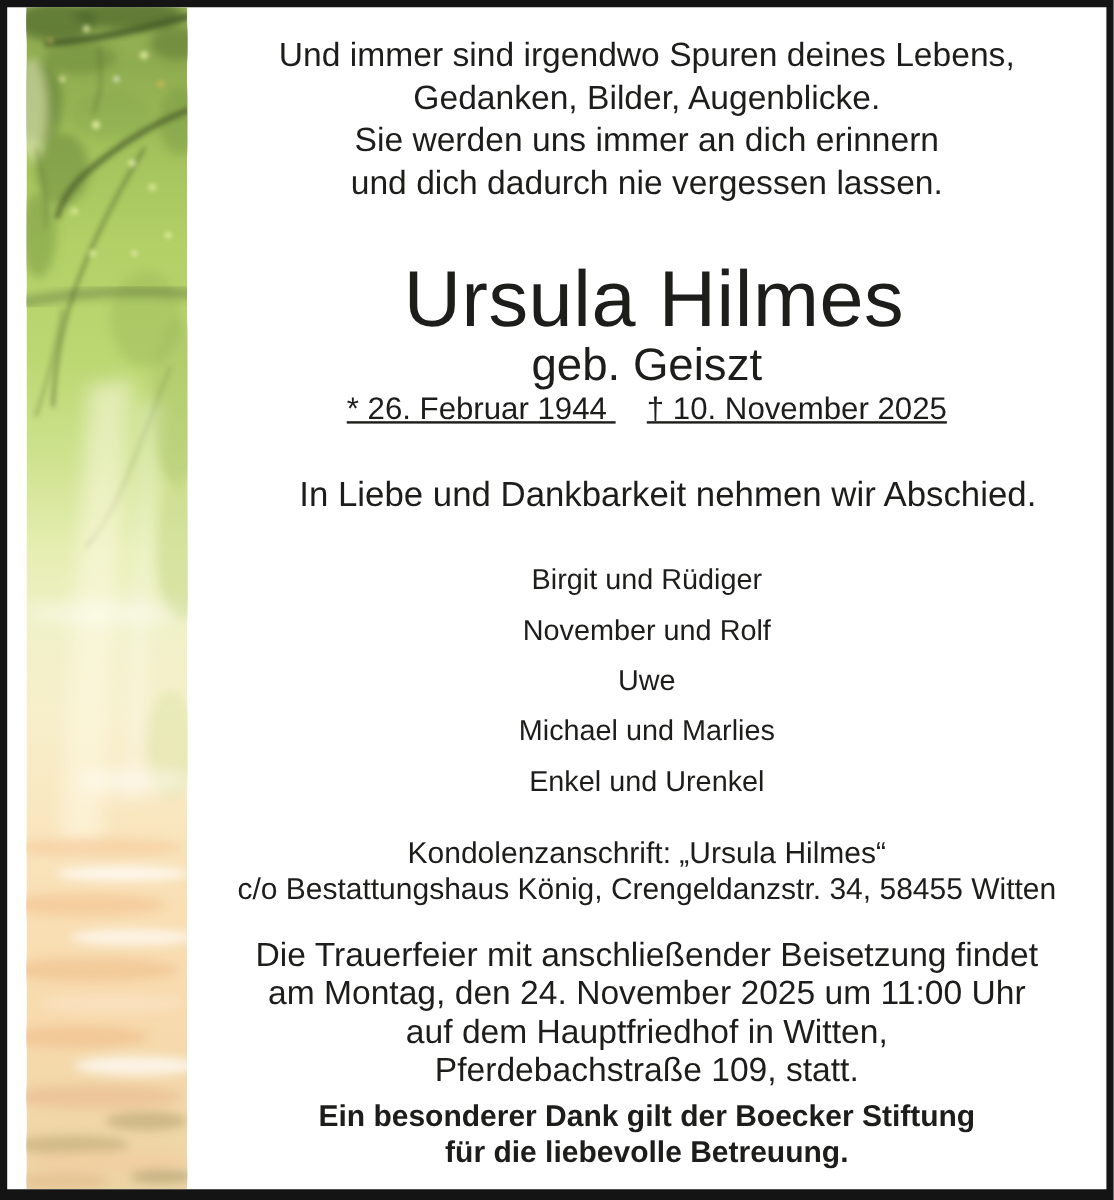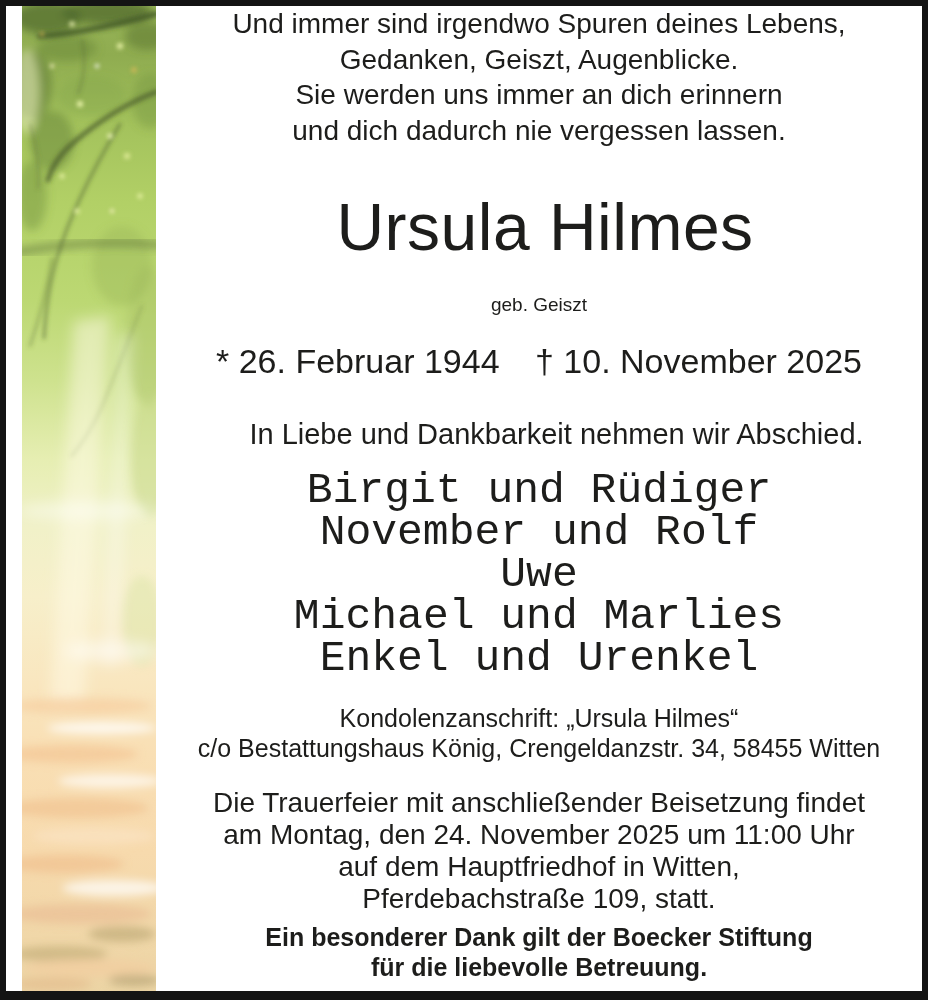--- a/index.html
+++ b/index.html
@@ -31,53 +31,53 @@
     position: absolute;
     left: 150px;
     right: 0;
     top: 0;
     bottom: 0;
     text-align: center;
     color: #1d1d1b;
     font-family: "Liberation Sans", sans-serif;
   }
   .poem {
+    padding-top: 22px;
     font-size: 28px;
     line-height: 35.5px;
   }
   .name {
     margin: 46px 0 0 0;
     font-size: 66px;
     line-height: 66px;
     font-weight: 400;
     letter-spacing: 0.5px;
     padding-left: 12px;
   }
   .birthname {
-    margin-top: 28px;
-    font-size: 19px;
+    margin-top: 6px;
+    font-size: 38px;
     line-height: 34px;
   }
   .dates {
-    margin-top: 21px;
-    font-size: 34px;
+    font-size: 26px;
     line-height: 37px;
+    text-decoration: underline;
   }
   .dates .death { margin-left: 26px; }
   .farewell {
     margin-top: 37px;
     font-size: 29px;
     line-height: 35px;
     padding-left: 35px;
   }
   .mourners {
-    margin-top: 18px;
-    font-size: 43px;
+    margin-top: 32px;
+    font-size: 24px;
     line-height: 42px;
-    font-family: Liberation Mono, monospace;
   }
   .condolence {
     margin-top: 23px;
     font-size: 25px;
     line-height: 30px;
   }
   .service {
     margin-top: 24px;
     font-size: 28px;
     line-height: 32px;
@@ -194,21 +194,21 @@
         <ellipse cx="112" cy="974" rx="26" ry="6" fill="#8d7d50" opacity="0.4"></ellipse>
         <ellipse cx="30" cy="978" rx="40" ry="7" fill="#e2b98a" opacity="0.6"></ellipse>
       </g>
     </svg>
   </div>
 
   <div class="content">
 
     <div class="poem">
       <div>Und immer sind irgendwo Spuren deines Lebens,</div>
-      <div>Gedanken, Geiszt, Augenblicke.</div>
+      <div>Gedanken, Bilder, Augenblicke.</div>
       <div>Sie werden uns immer an dich erinnern</div>
       <div>und dich dadurch nie vergessen lassen.</div>
     </div>
 
     <h1 class="name">Ursula Hilmes</h1>
 
     <div class="birthname">geb. Geiszt</div>
 
     <div class="dates">
       <span class="birth">* 26. Februar 1944</span>

